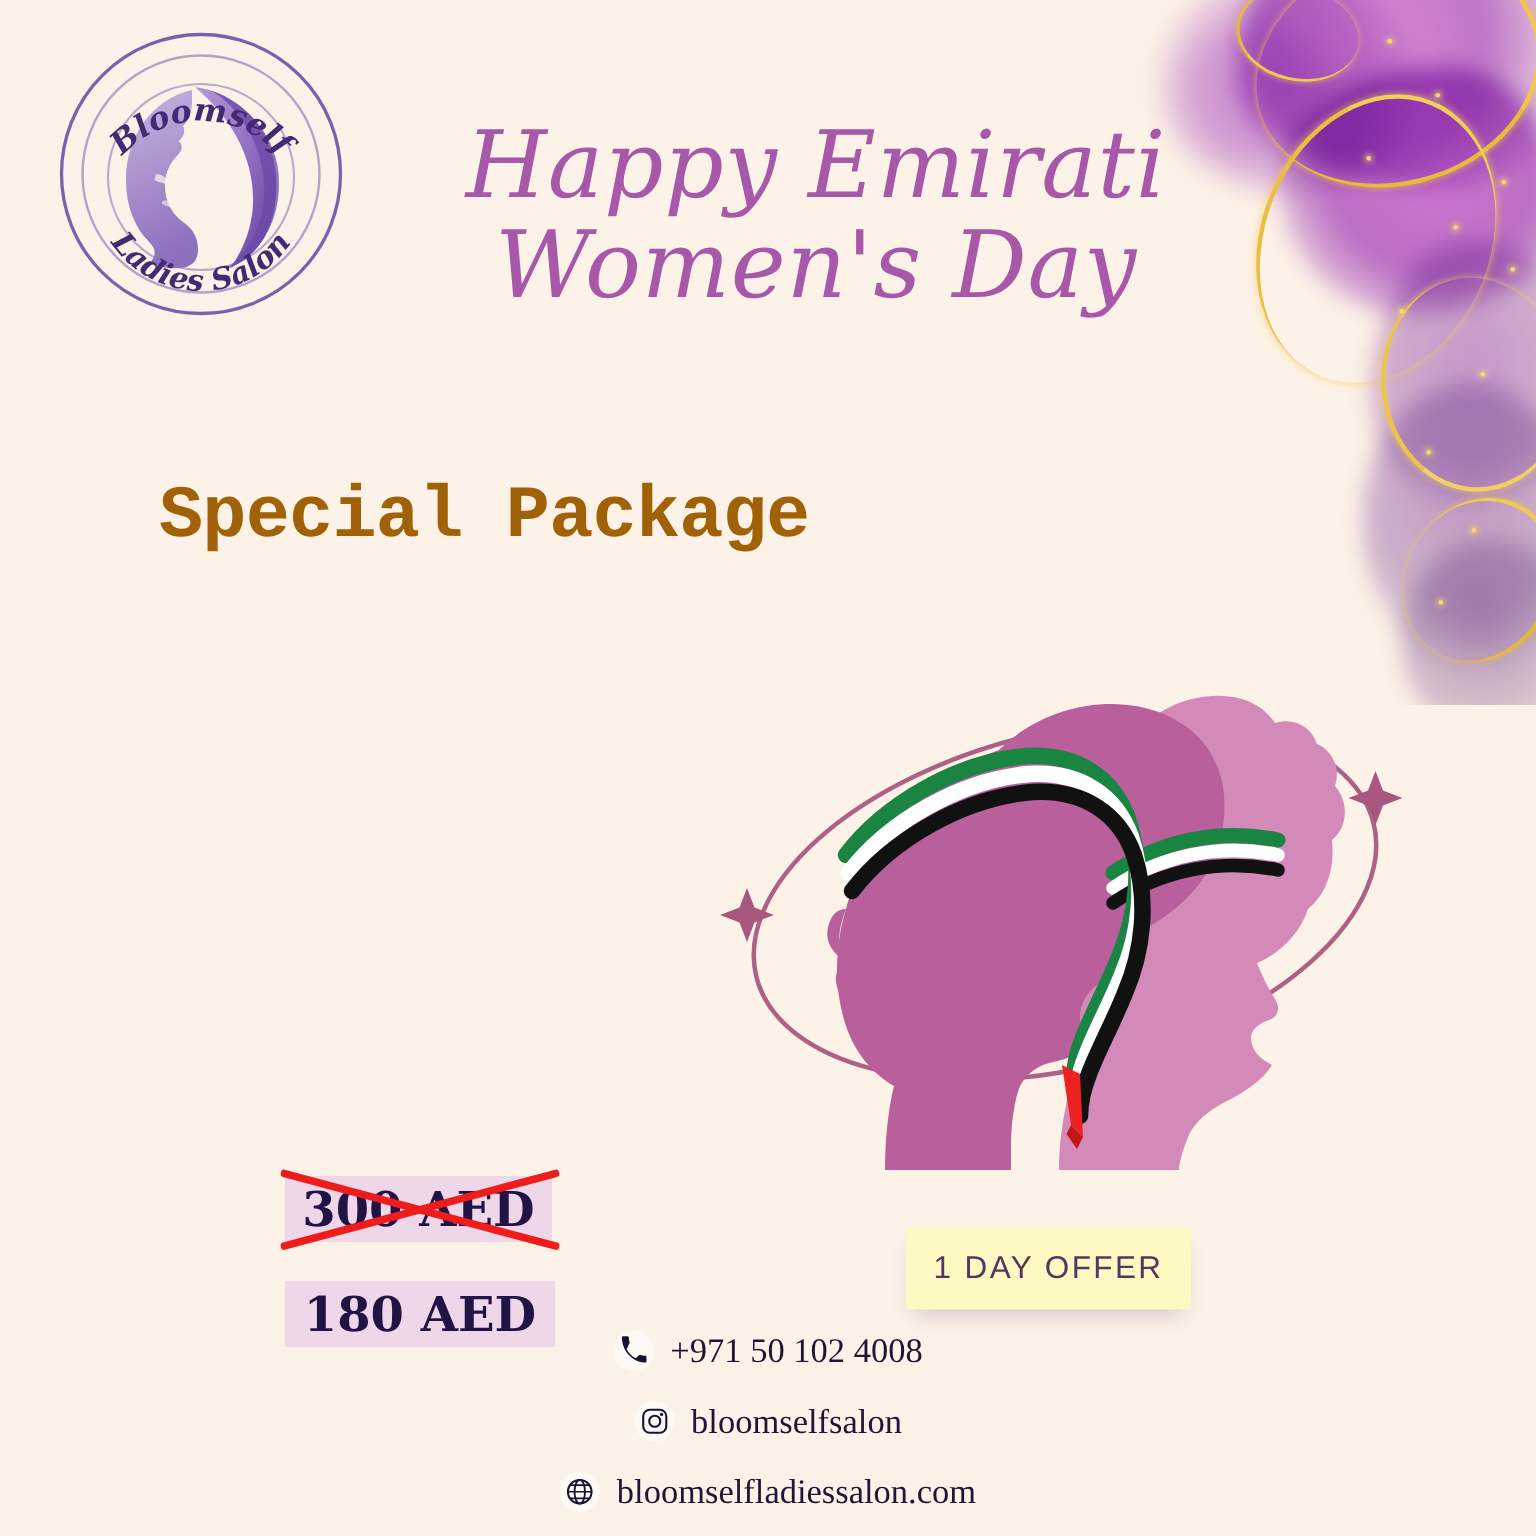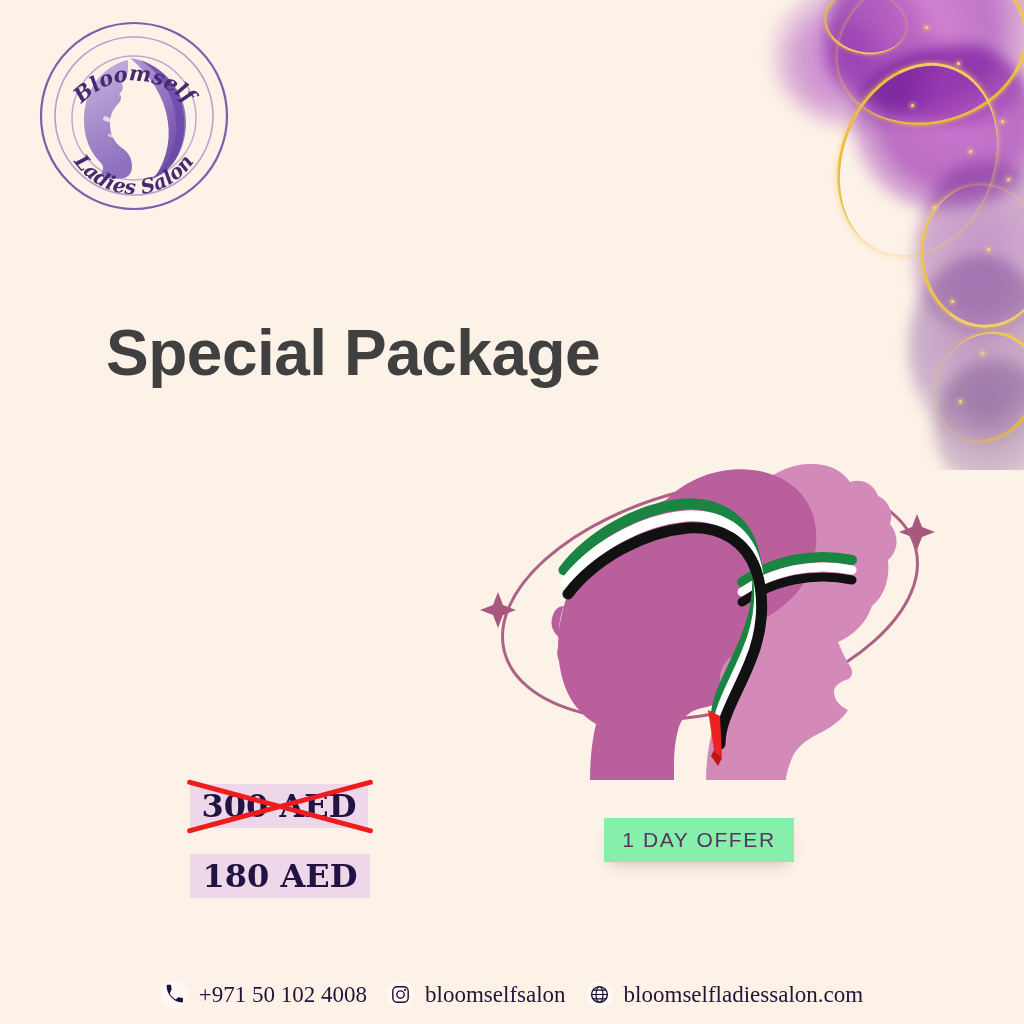--- a/index.html
+++ b/index.html
@@ -44,54 +44,54 @@
   .logo svg{display:block;}
 
   
   .script{position:absolute;left:284px;top:78px;width:520px;text-align:center;
           font-family:"DejaVu Serif", serif;font-style:italic;color:#a858a8;
           line-height:1.02;letter-spacing:.5px;}
   .script .l1{display:block;font-size:62px;}
   .script .l2{display:block;font-size:62px;margin-top:4px;}
 
   
-  .heading{position:absolute;left:106px;top:316px;font-family:Liberation Sans, sans-serif;
-           font-weight:bold;font-size:64px;color:#404040;letter-spacing:-.5px;}
+  .heading{position:absolute;left:106px;top:316px;font-family:Liberation Mono, monospace;
+           font-weight:bold;font-size:49px;color:#a16207;letter-spacing:-.5px;}
 
   
   .services{position:absolute;left:172px;top:440px;margin:0;padding:0;list-style:none;}
   .services li{position:relative;padding-left:34px;font-size:31px;color:#2d1a45;
                line-height:37px;font-family:"Liberation Serif", serif;}
   .services li::before{content:"";position:absolute;left:6px;top:15px;width:9px;height:9px;
                border-radius:50%;background:#3a2352;}
 
   
   .price{position:absolute;background:#eed7e9;display:flex;align-items:center;justify-content:center;
          font-family:"DejaVu Serif", serif;font-weight:bold;color:#221345;}
   .price-old{left:190px;top:784px;width:178px;height:44px;font-size:32px;text-align:center;}
   .price-new{left:190px;top:854px;width:180px;height:44px;font-size:32px;}
   .strike{position:absolute;left:190px;top:780px;width:178px;height:52px;pointer-events:none;}
   .strike i{position:absolute;left:-6px;top:24px;width:192px;height:5px;background:#ef1c1c;
             border-radius:2px;transform-origin:center;}
   .strike i.a{transform:rotate(15deg);}
   .strike i.b{transform:rotate(-15deg);}
 
   
-  .offer{position:absolute;left:604px;top:818px;width:190px;height:44px;background:#86efac;
+  .offer{position:absolute;left:604px;top:818px;width:190px;height:55px;background:#fef9c3;
          display:flex;align-items:center;justify-content:center;
          font-family:"Liberation Sans", sans-serif;font-size:21px;letter-spacing:1.6px;
          color:#56355f;box-shadow:0 8px 14px -6px rgba(120,80,130,.32);}
 
   
   .illus{position:absolute;left:470px;top:420px;width:480px;height:360px;}
   .illus svg{display:block;}
 
   
   .footer{position:absolute;left:0;right:0;bottom:16px;display:flex;align-items:center;
-          justify-content:center;gap:20px;}
+          justify-content:center;gap:20px;flex-direction:column;}
   .f-item{display:flex;align-items:center;gap:11px;}
   .f-item .txt{font-family:"Liberation Serif", serif;font-size:23px;color:#231436;}
   .f-ico{width:27px;height:27px;display:flex;align-items:center;justify-content:center;
          border-radius:50%;background:rgba(255,255,255,.55);}
   .f-ico svg{display:block;}
 </style>
 </head>
 <body>
 
 <div id="poster">
@@ -157,20 +157,24 @@
       </g>
       <text font-family="DejaVu Serif, serif" font-size="21" font-style="italic" font-weight="bold" fill="#432a73">
         <textPath href="#arcTop" startOffset="50%" text-anchor="middle">Bloomself</textPath>
       </text>
       <text font-family="DejaVu Serif, serif" font-size="20" font-style="italic" font-weight="bold" fill="#432a73">
         <textPath href="#arcBot" startOffset="50%" text-anchor="middle">Ladies Salon</textPath>
       </text>
     </svg>
   </div>
 
+  <div class="script">
+    <span class="l1">Happy Emirati</span>
+    <span class="l2">Women's Day</span>
+  </div>
 
   <div class="heading">Special Package</div>
 
 
   <div class="price price-old">300 AED</div>
   <div class="strike">
       <i class="a"></i>
       <i class="b"></i>
     </div>
   <div class="price price-new">180 AED</div>

